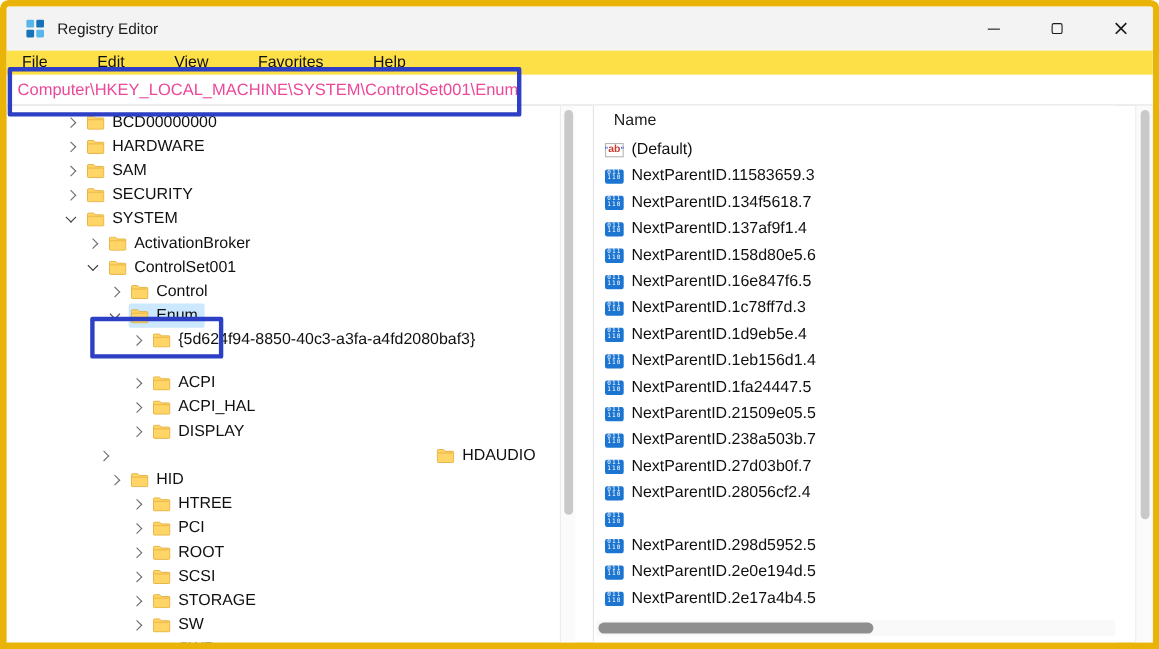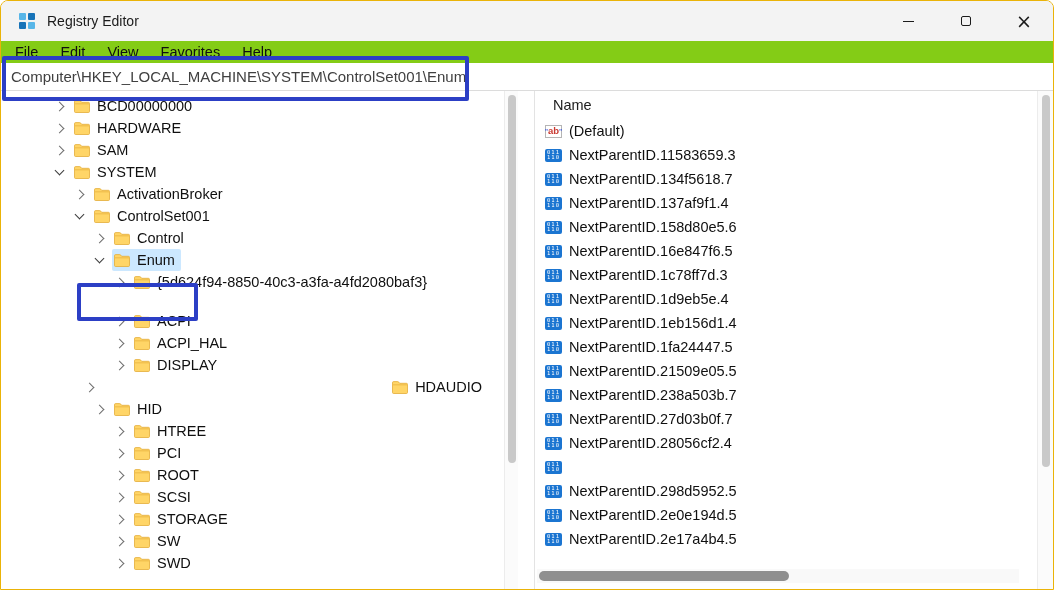--- a/index.html
+++ b/index.html
@@ -1,43 +1,43 @@
 <!DOCTYPE html>
 <html><head>
 <meta charset="utf-8">
 <style>
   html,body{margin:0;padding:0;background:#ffffff;}
   body{font-family:"Liberation Sans",sans-serif;}
   *{box-sizing:border-box;}
 
   .window{position:relative;width:1054px;height:590px;background:#fff;
-    border:1px solid #eab308;border-radius:8px 8px 0 0;overflow:hidden;}
+    border:6px solid #eab308;border-radius:8px 8px 0 0;overflow:hidden;}
 
   
   .titlebar{position:absolute;top:0;left:0;right:0;height:40px;background:#f3f3f3;
     display:flex;align-items:center;}
   .app-icon{margin-left:17px;width:18px;height:18px;display:inline-block;flex:none;}
   .title{margin-left:11px;font-size:14px;color:#1b1b1b;}
   .controls{margin-left:auto;display:flex;height:100%;}
   .ctrl{width:58px;height:100%;display:flex;align-items:center;justify-content:center;
     background:transparent;border:none;padding:0;cursor:default;}
   .min-glyph{width:11px;height:1px;background:#1b1b1b;display:block;}
   .max-glyph{width:10px;height:10px;border:1px solid #1b1b1b;border-radius:2px;display:block;}
   .close-glyph{font-size:19px;color:#1b1b1b;line-height:1;font-family:"DejaVu Sans",sans-serif;}
 
   
-  .menubar{position:absolute;top:40px;left:0;right:0;height:22px;background:#84cc16;
-    display:flex;align-items:center;padding-left:3px;}
+  .menubar{position:absolute;top:40px;left:0;right:0;height:22px;background:#fde047;
+    display:flex;align-items:center;padding-left:3px;gap:23px;}
   .menu-item{padding:0 11px;font-size:14.5px;color:#101010;}
 
   
   .addressbar{position:absolute;top:62px;left:0;right:0;height:28px;background:#fff;
     border-bottom:1px solid #dcdcdc;display:flex;align-items:center;}
   .address-input{border:none;outline:none;width:100%;height:100%;padding:0 10px;
-    font-size:15px;font-family:"Liberation Sans",sans-serif;color:#404040;background:transparent;}
+    font-size:15px;font-family:"Liberation Sans",sans-serif;color:#ec4899;background:transparent;}
 
   
   .main{position:absolute;top:90px;left:0;right:0;bottom:0;display:flex;gap:16px;}
 
   .tree-pane{width:487px;height:100%;overflow:hidden;padding-top:4px;position:relative;flex:none;}
   .tree-row{height:22px;display:flex;align-items:center;white-space:nowrap;}
   .chev{width:7px;height:7px;border-right:1.4px solid #6e6e6e;border-bottom:1.4px solid #6e6e6e;
     display:inline-block;flex:none;margin-right:9px;}
   .chev.right{transform:rotate(-45deg);}
   .chev.down{transform:rotate(45deg);margin-top:-3px;border-color:#3d3d3d;}
@@ -145,20 +145,30 @@
           <span class="chev right"></span>
           <span class="row-body">
             <span class="folder-icon"><svg width="16" height="13" viewBox="0 0 16 13">
                 <path d="M0.5 1.8 Q0.5 0.6 1.6 0.6 L5.7 0.6 Q6.3 0.6 6.7 1.1 L7.7 2.3 L14.4 2.3 Q15.5 2.3 15.5 3.4 L15.5 11.4 Q15.5 12.5 14.4 12.5 L1.6 12.5 Q0.5 12.5 0.5 11.4 Z" fill="#ffd567" stroke="#e3ac38" stroke-width="0.8"></path>
                 <rect x="0.7" y="3.2" width="14.6" height="1.2" fill="#f0be4c"></rect>
               </svg></span>
             <span class="tree-label">SAM</span>
           </span>
         </div>
         <div class="tree-row" style="padding-left: 55px;">
+          <span class="chev right"></span>
+          <span class="row-body">
+            <span class="folder-icon"><svg width="16" height="13" viewBox="0 0 16 13">
+                <path d="M0.5 1.8 Q0.5 0.6 1.6 0.6 L5.7 0.6 Q6.3 0.6 6.7 1.1 L7.7 2.3 L14.4 2.3 Q15.5 2.3 15.5 3.4 L15.5 11.4 Q15.5 12.5 14.4 12.5 L1.6 12.5 Q0.5 12.5 0.5 11.4 Z" fill="#ffd567" stroke="#e3ac38" stroke-width="0.8"></path>
+                <rect x="0.7" y="3.2" width="14.6" height="1.2" fill="#f0be4c"></rect>
+              </svg></span>
+            <span class="tree-label">SECURITY</span>
+          </span>
+        </div>
+        <div class="tree-row" style="padding-left: 55px;">
           <span class="chev down"></span>
           <span class="row-body">
             <span class="folder-icon"><svg width="16" height="13" viewBox="0 0 16 13">
                 <path d="M0.5 1.8 Q0.5 0.6 1.6 0.6 L5.7 0.6 Q6.3 0.6 6.7 1.1 L7.7 2.3 L14.4 2.3 Q15.5 2.3 15.5 3.4 L15.5 11.4 Q15.5 12.5 14.4 12.5 L1.6 12.5 Q0.5 12.5 0.5 11.4 Z" fill="#ffd567" stroke="#e3ac38" stroke-width="0.8"></path>
                 <rect x="0.7" y="3.2" width="14.6" height="1.2" fill="#f0be4c"></rect>
               </svg></span>
             <span class="tree-label">SYSTEM</span>
           </span>
         </div>
         <div class="tree-row" style="padding-left: 75px;">

